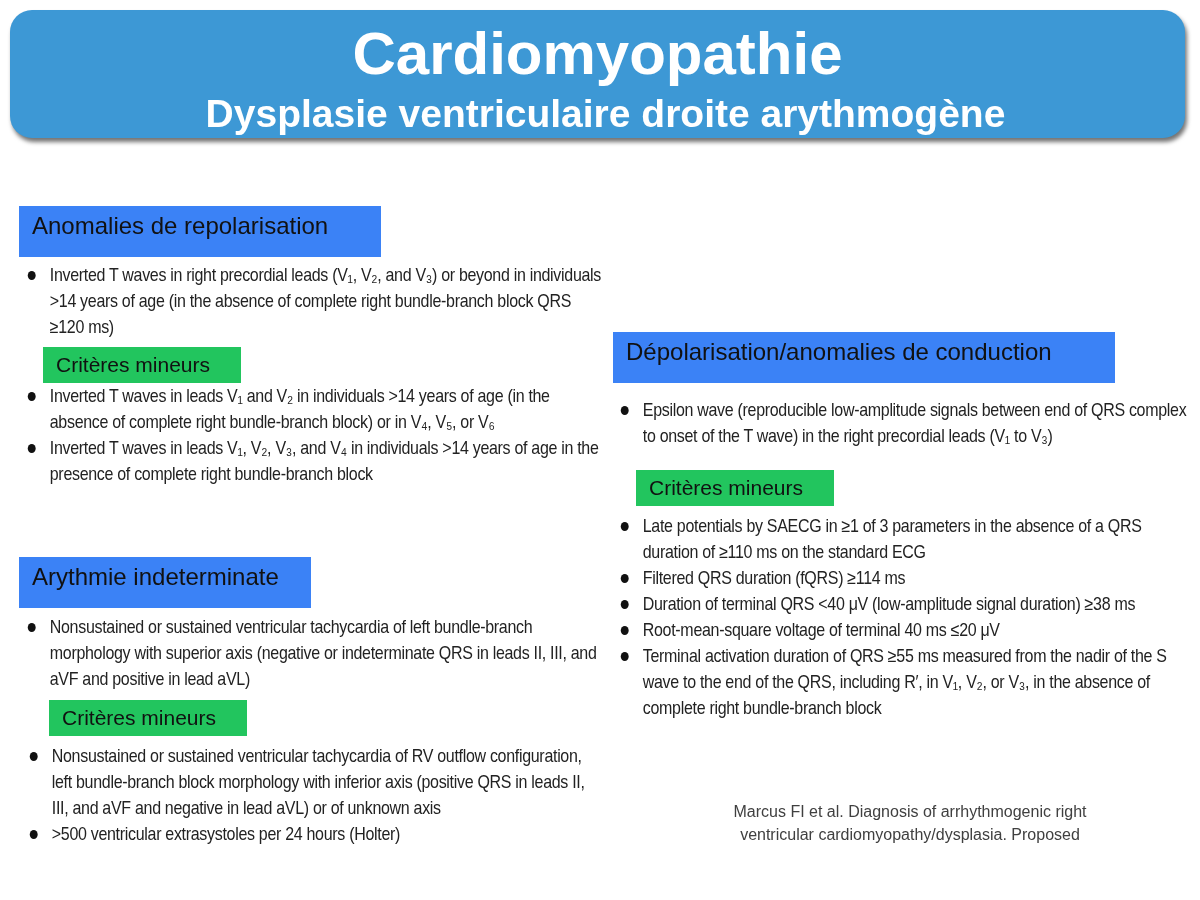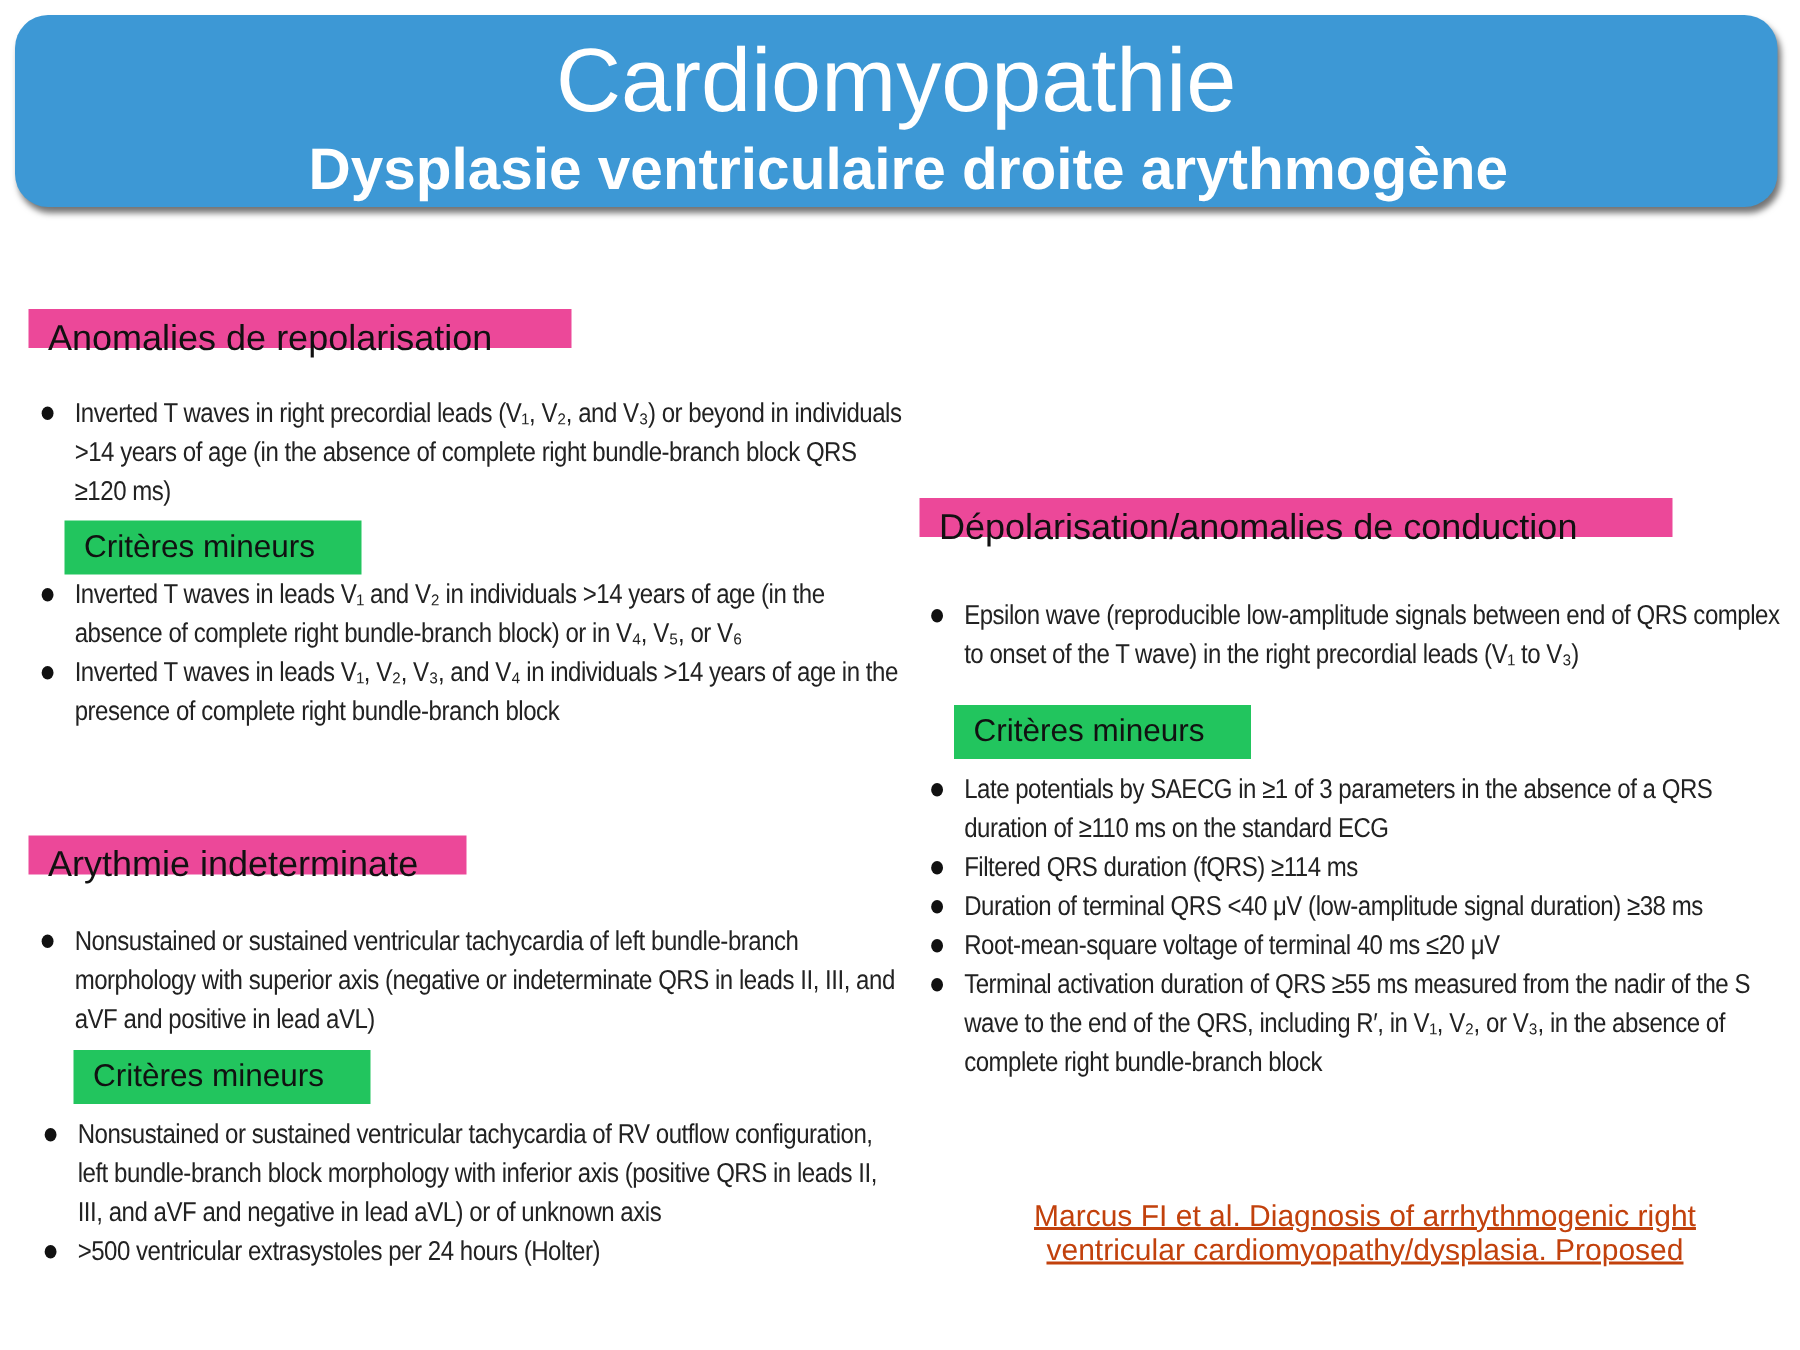--- a/index.html
+++ b/index.html
@@ -10,29 +10,29 @@
   }
   .title-banner {
     position: absolute; left: 10px; top: 10px; width: 1175px; height: 128px;
     background: #3d98d5;
     border-radius: 22px;
     box-shadow: 2px 4px 4px rgba(0,0,0,0.55);
     color: #ffffff; text-align: center;
   }
   .title-main {
     position: absolute; left: 0; right: 0; top: 10px;
-    font-size: 60px; font-weight: normal; line-height: 68px;
+    font-size: 60px; font-weight: bold; line-height: 68px;
   }
   .title-sub {
     position: absolute; left: 16px; right: 0; top: 82px;
     font-size: 39px; font-weight: bold; line-height: 44px;
   }
   .sec-label {
-    position: absolute; background: #ec4899; color: #111;
-    font-size: 24px; line-height: 40px; height: 26px; padding: 0 0 0 13px;
+    position: absolute; background: #3b82f6; color: #111;
+    font-size: 24px; line-height: 40px; height: 51px; padding: 0 0 0 13px;
     box-sizing: border-box; white-space: nowrap;
   }
   .sub-label {
     position: absolute; background: #22c55e; color: #111;
     font-size: 21px; line-height: 36px; height: 36px; padding: 0 0 0 13px;
     box-sizing: border-box; white-space: nowrap;
   }
   .blist {
     position: absolute; margin: 0; padding: 0; list-style: none;
     font-family: "Liberation Sans", sans-serif;
@@ -40,21 +40,21 @@
     letter-spacing: -0.35px;
     transform: scaleX(0.88); transform-origin: left top;
   }
   .blist li { position: relative; padding-left: 27px; }
   .blist li::before {
     content: ""; position: absolute; left: 2px; top: 9px;
     width: 9px; height: 9px; border-radius: 50%; background: #111;
   }
   .citation {
     position: absolute; left: 655px; top: 800px; width: 510px;
-    text-align: center; color: #c2410c; font-size: 20px; line-height: 23px; text-decoration: underline;
+    text-align: center; color: #404040; font-size: 16px; line-height: 23px;
   }
 </style>
 </head>
 <body>
 
 <div class="title-banner">
   <div class="title-main">Cardiomyopathie</div>
   <div class="title-sub">Dysplasie ventriculaire droite arythmogène</div>
 </div>
 

